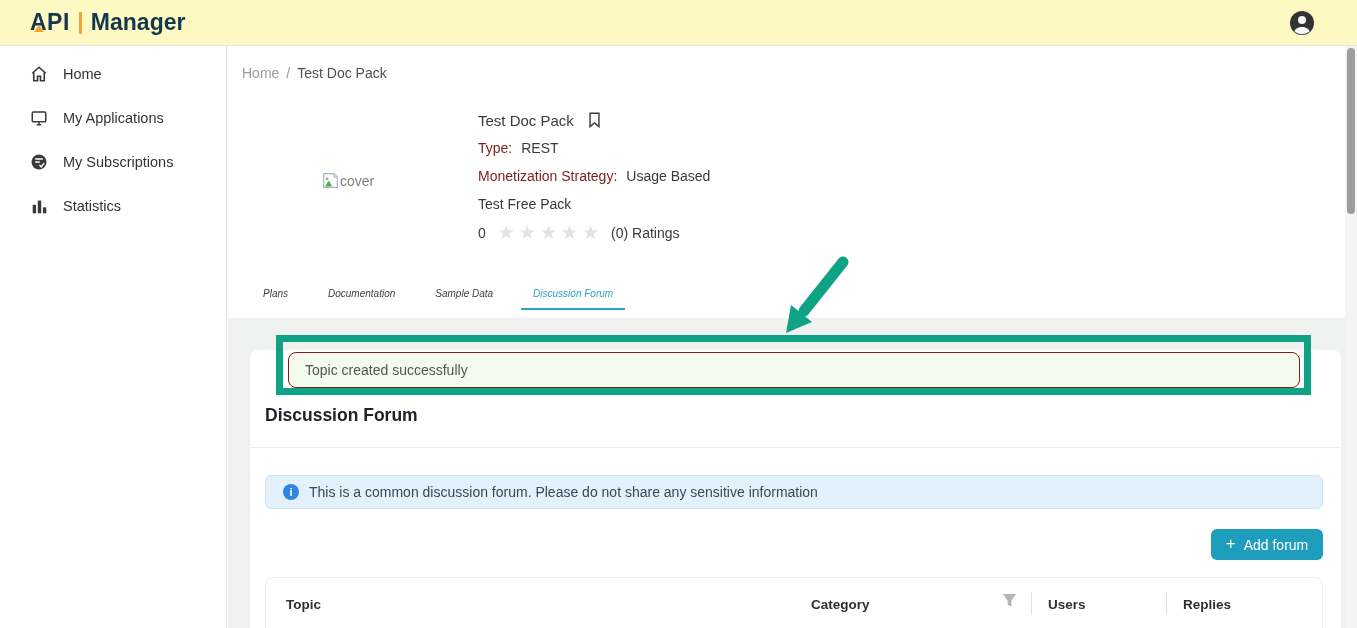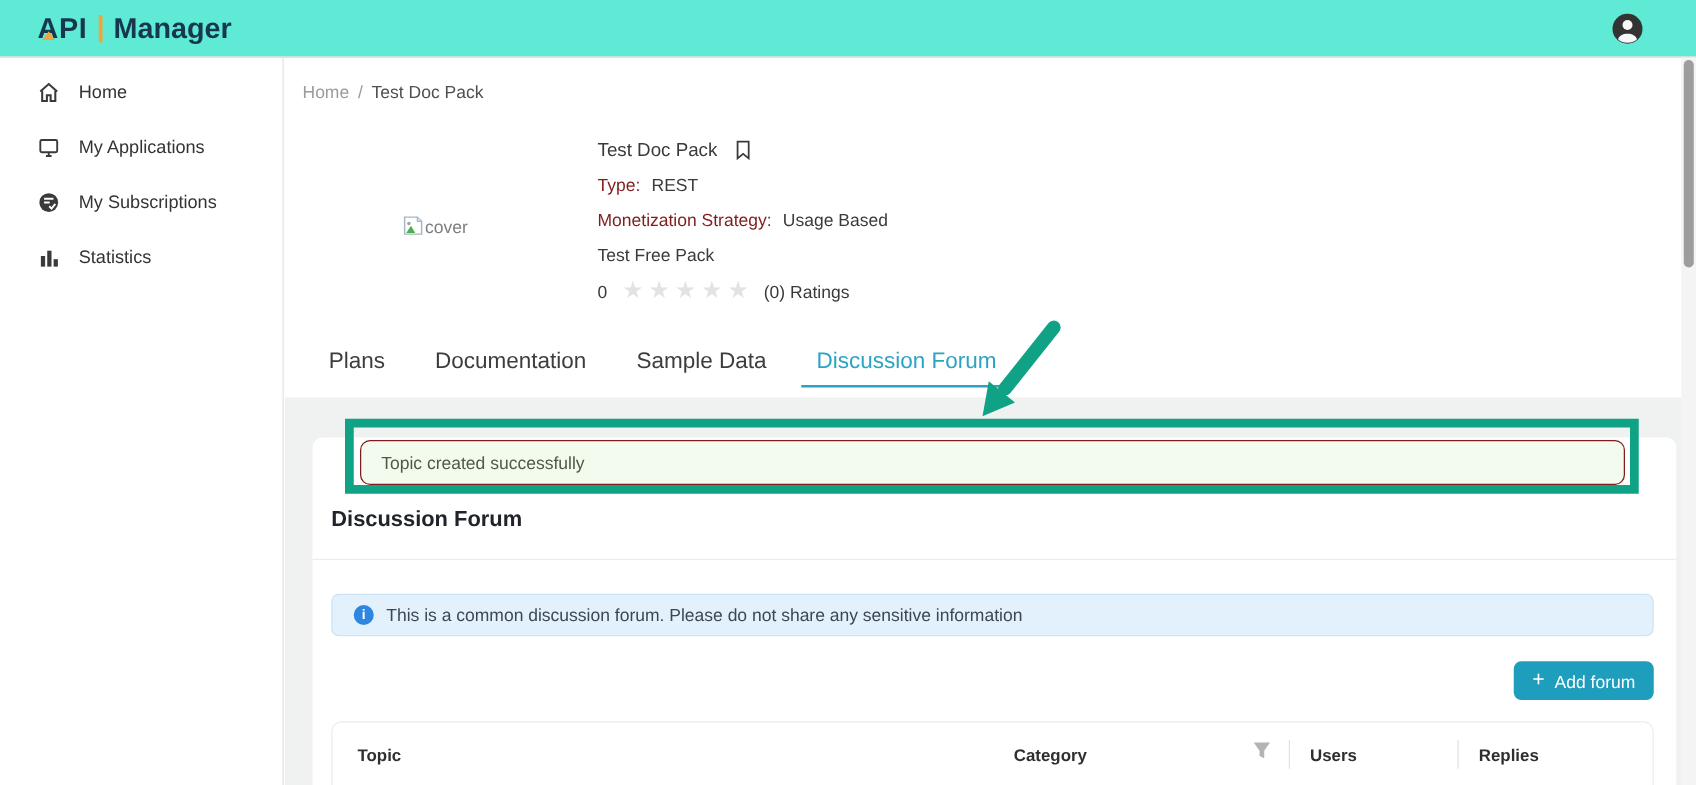--- a/index.html
+++ b/index.html
@@ -1,20 +1,20 @@
 <!DOCTYPE html>
 <html><head>
 <meta charset="utf-8">
 <style>
   * { margin:0; padding:0; box-sizing:border-box; }
   html,body { width:1357px; height:628px; background:#fff; font-family:"Liberation Sans",sans-serif; }
   .screen { position:relative; width:1357px; height:628px; overflow:hidden; background:#fff; }
 
   
-  .topbar { position:absolute; top:0; left:0; right:0; height:46px; background:#5eead4;
+  .topbar { position:absolute; top:0; left:0; right:0; height:46px; background:#fef9c3;
             border-bottom:1px solid #e4e4e4; display:flex; align-items:center;
             justify-content:space-between; padding:0 42px 0 30px; z-index:5; }
   .brand { display:flex; align-items:center; cursor:pointer; }
   .brand-api { position:relative; font-size:23px; font-weight:bold; color:#16384e; letter-spacing:0.5px; }
   .brand-tri { position:absolute; left:4px; bottom:4px; width:0; height:0;
                border-left:5px solid transparent; border-right:5px solid transparent;
                border-bottom:7px solid #f2a33c; }
   .brand-sep { width:3px; height:22px; background:#f2a33c; margin:0 9px; border-radius:1px; }
   .brand-manager { font-size:23px; font-weight:bold; color:#16384e; }
   .avatar { width:26px; height:26px; border-radius:50%; cursor:pointer; }
@@ -38,22 +38,22 @@
   .cover { position:absolute; left:94px; top:126px; display:flex; align-items:center; gap:1px;
            font-size:14px; color:#7d7d7d; }
   .details { position:absolute; left:250px; top:60px; font-size:14px; color:#3a3a3a; }
   .d-row { height:28px; display:flex; align-items:center; gap:9px; }
   .lbl { color:#7f1d1d; }
   .rating-row { height:29px; display:flex; align-items:center; gap:7px; }
   .stars { display:flex; gap:4px; margin:0 5px; }
   .star { color:#e3e3e3; font-size:19px; line-height:19px; cursor:pointer; }
 
   .tabs { position:absolute; left:23px; bottom:8px; display:flex; gap:16px; }
-  .tab { padding:8px 12px 9px; font-size:18px; color:#3d3d3d; cursor:pointer;
-         border-bottom:2px solid transparent; }
+  .tab { padding:8px 12px 9px; font-size:10px; color:#3d3d3d; cursor:pointer;
+         border-bottom:2px solid transparent;font-style:italic; }
   .tab.active { color:#2ba4c4; border-bottom-color:#2ba4c4; }
 
   
   .card { position:absolute; left:22px; top:304px; right:16px; bottom:0; background:#fff;
           border-radius:8px 8px 0 0; }
   .toast { position:absolute; left:38px; right:41px; top:2px; height:36px; background:#f3fbee;
            border:1px solid #7f1d1d; border-radius:8px; display:flex; align-items:center;
            padding-left:16px; font-size:14px; color:#4e5a49; }
   .forum-heading { position:absolute; left:15px; top:55px; font-size:17.5px; font-weight:bold; color:#20242a; }
   .divider { position:absolute; left:0; right:0; top:97px; border-bottom:1px solid #ededed; }

